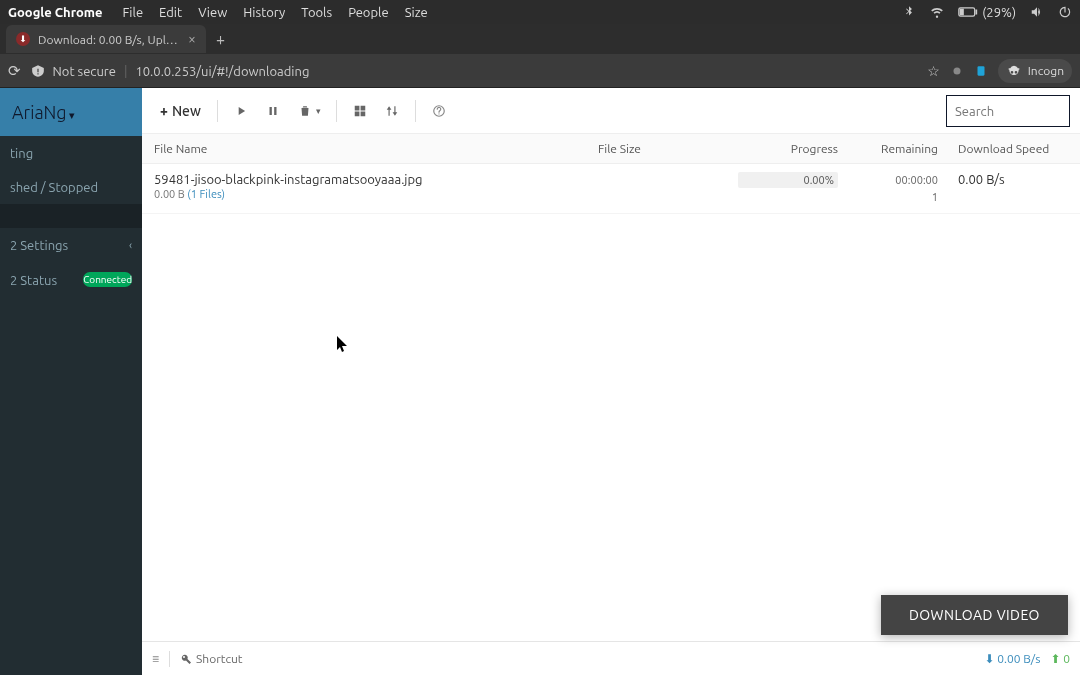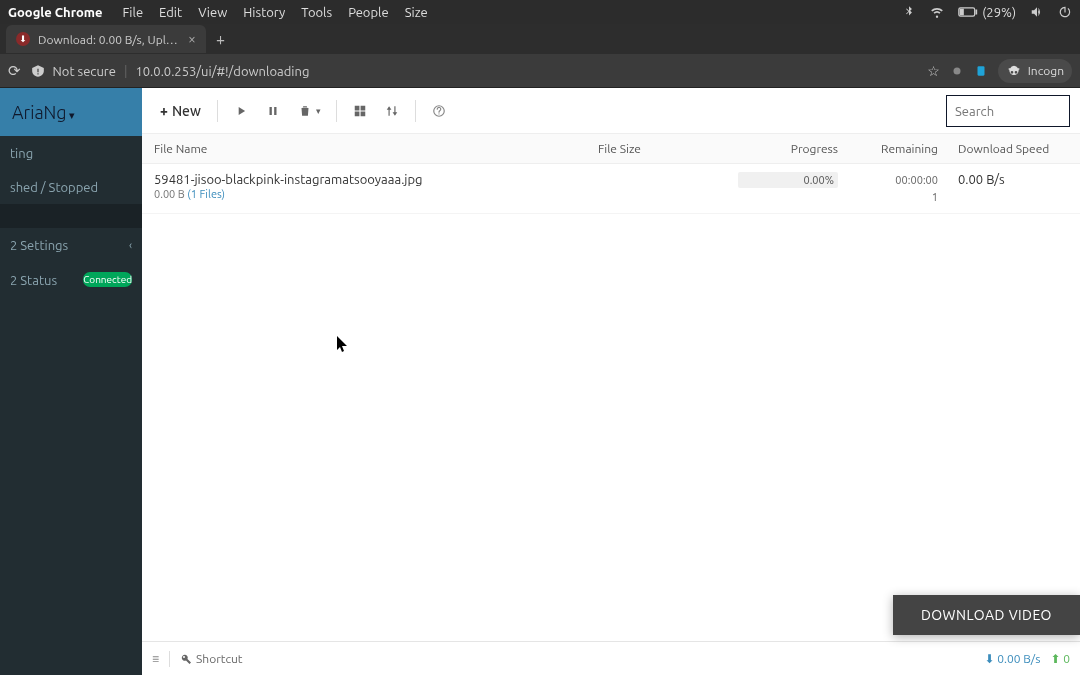--- a/index.html
+++ b/index.html
@@ -74,21 +74,21 @@
 
 
 .footer { position:absolute; bottom:0; left:0; right:0; height:34px; border-top:1px solid #e5e5e5; background:#fff; display:flex; align-items:center; padding:0 10px; font-size:12px; color:#666;}
 .footer .fsep{width:1px;height:16px;background:#ddd;margin:0 10px;}
 .footer .shortcut{display:flex;align-items:center;gap:4px;}
 .footer .stats{margin-left:auto;display:flex;gap:10px;}
 .footer .dn{color:#3c8dbc;}
 .footer .up{color:#5cb85c;}
 
 
-.dl-overlay{ position:absolute; right:0; bottom:40px; background:#444; color:#fff; padding:12px 28px; font-size:14px; letter-spacing:0.5px; cursor:pointer; box-shadow:0 2px 10px rgba(0,0,0,0.3);}
+.dl-overlay{ position:absolute; right:12px; bottom:40px; background:#444; color:#fff; padding:12px 28px; font-size:14px; letter-spacing:0.5px; cursor:pointer; box-shadow:0 2px 10px rgba(0,0,0,0.3);}
 
 
 .cursor{position:absolute;left:336px;top:336px;pointer-events:none;}
 .cursor svg{width:14px;height:18px;fill:#000;}
 </style>
 </head>
 <body>
 
 <div class="os-bar">
   <div class="os-left">

